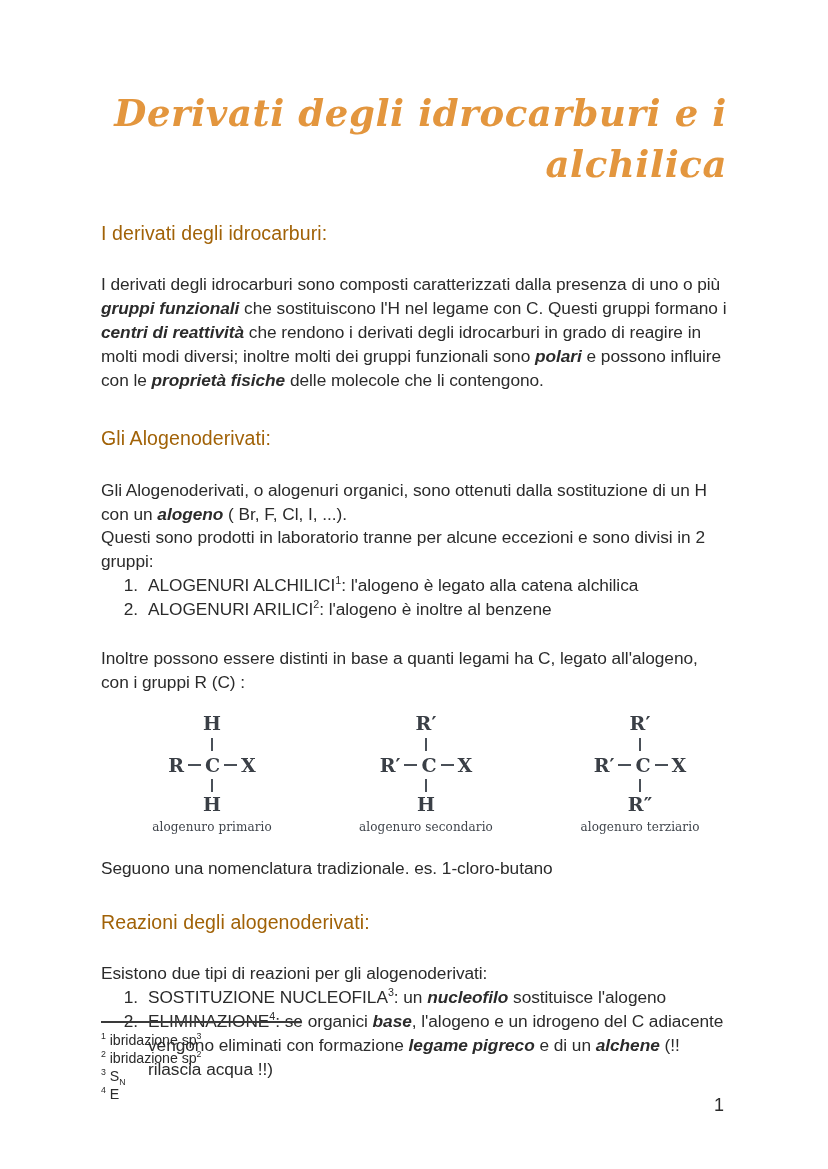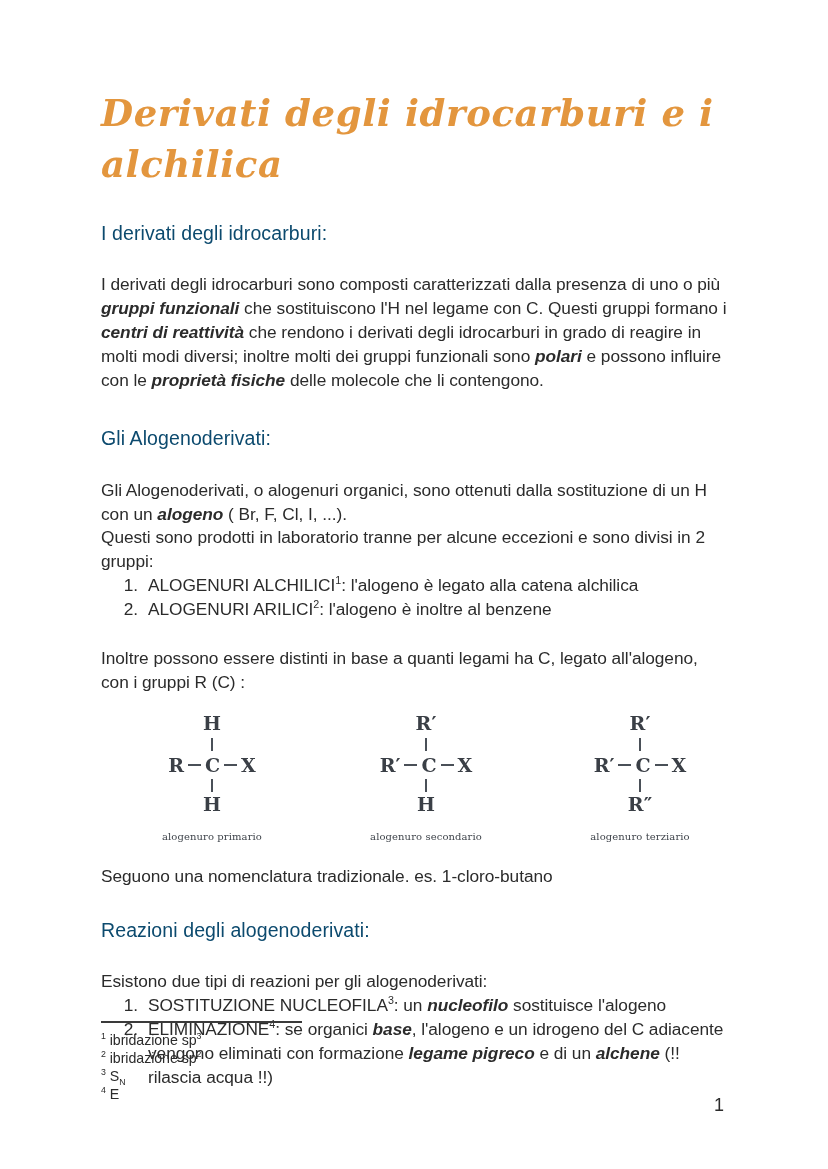--- a/index.html
+++ b/index.html
@@ -31,30 +31,30 @@
   }
 
   
   .doc-title {
     font-family: "DejaVu Serif", "Liberation Serif", serif;
     font-style: italic;
     font-weight: 700;
     color: #e3963e;
     font-size: 37px;
     line-height: 1.38;
-    text-align: left;
+    text-align: right;
     letter-spacing: 0.6px;
     margin: 0;
     padding-top: 88px;
   }
   .doc-title .line2 { display: block; }
 
   
   .section-heading {
-    color: #0c4a6e;
+    color: #a16207;
     font-size: 19.5px;
     font-weight: 400;
     letter-spacing: 0.1px;
     margin: 0;
     line-height: 1.3;
   }
 
   
   .body-text {
     color: #2b2b2b;
@@ -136,22 +136,22 @@
   .struct .middle .atom { display: inline-block; }
   .struct .middle .hbond {
     display: inline-block;
     width: 13px;
     height: 1.6px;
     background: #4a5058;
     margin: 0 4px;
     vertical-align: middle;
   }
   .struct .caption {
-    margin-top: 15px;
-    font-size: 10px;
+    margin-top: 4px;
+    font-size: 12px;
     font-weight: 400;
     color: #3f444b;
     letter-spacing: 0.1px;
   }
 
   
   .footnotes {
     position: absolute;
     left: 101px;
     top: 1021px;

